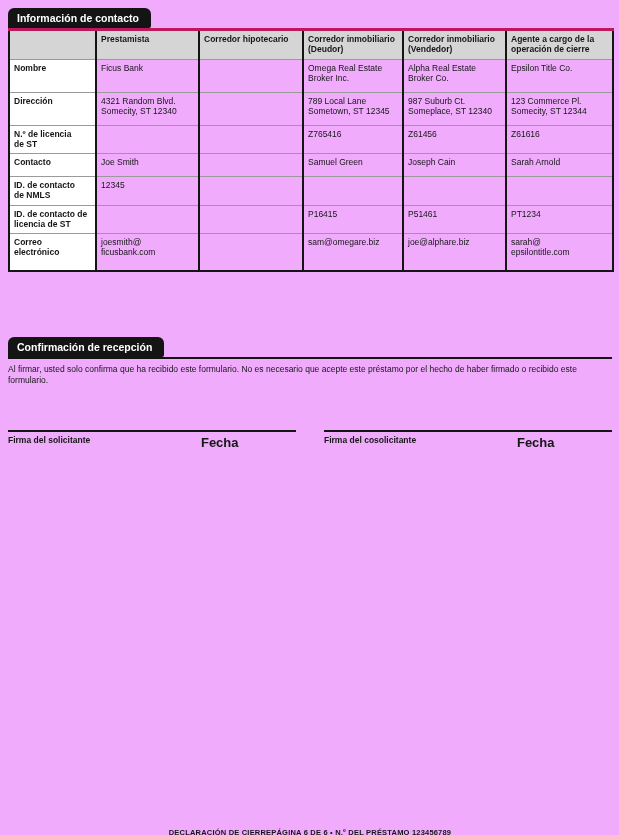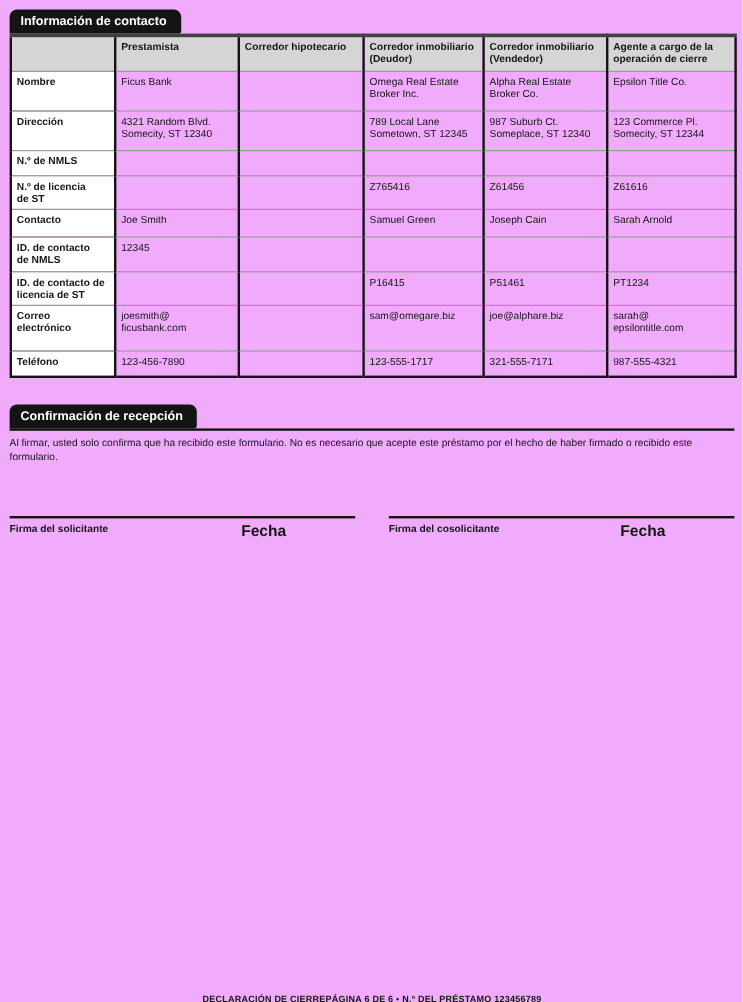--- a/index.html
+++ b/index.html
@@ -21,21 +21,21 @@
     line-height:1;
     padding:5px 12px 4px 9px;
     border-radius:6px 6px 2px 0;
   }
   
   .contact-section { position:absolute; top:8px; left:8px; width:604px; }
   table.contact {
     width:604px;
     table-layout:fixed;
     border-collapse:collapse;
-    border-top:3px solid #404040;
+    border-top:3px solid #be185d;
     border-bottom:2px solid #141414;
     border-right:2px solid #141414;
   }
   table.contact th, table.contact td {
     border-left:2px solid #141414;
     border-top:1px solid #9a9a9a;
     vertical-align:top;
     text-align:left;
     padding:3px 4px 2px 4px;
     font-size:8.5px;
@@ -122,28 +122,20 @@
         <td>4321 Random Blvd.
 Somecity, ST 12340</td>
         <td></td>
         <td>789 Local Lane
 Sometown, ST 12345</td>
         <td>987 Suburb Ct.
 Someplace, ST 12340</td>
         <td>123 Commerce Pl.
 Somecity, ST 12344</td>
       </tr>
-      <tr style="height:21px">
-        <th class="rowlabel">N.º de NMLS</th>
-        <td></td>
-        <td></td>
-        <td></td>
-        <td></td>
-        <td></td>
-      </tr>
       <tr style="height:28px">
         <th class="rowlabel">N.º de licencia
 de ST</th>
         <td></td>
         <td></td>
         <td>Z765416</td>
         <td>Z61456</td>
         <td>Z61616</td>
       </tr>
       <tr style="height:23px">
@@ -175,28 +167,20 @@
       <tr style="height:38px">
         <th class="rowlabel">Correo
 electrónico</th>
         <td>joesmith@
 ficusbank.com</td>
         <td></td>
         <td>sam@omegare.biz</td>
         <td>joe@alphare.biz</td>
         <td>sarah@
 epsilontitle.com</td>
-      </tr>
-      <tr style="height:22px">
-        <th class="rowlabel">Teléfono</th>
-        <td>123-456-7890</td>
-        <td></td>
-        <td>123-555-1717</td>
-        <td>321-555-7171</td>
-        <td>987-555-4321</td>
       </tr>
     </tbody>
       </table>
   </div>
 
   <div class="confirm-section">
     <div class="section-head">
       <span class="tab">Confirmación de recepción</span>
     </div>
     <p class="confirm-text">Al firmar, usted solo confirma que ha recibido este formulario. No es necesario que acepte este préstamo por el hecho de haber firmado o recibido este formulario.</p>

